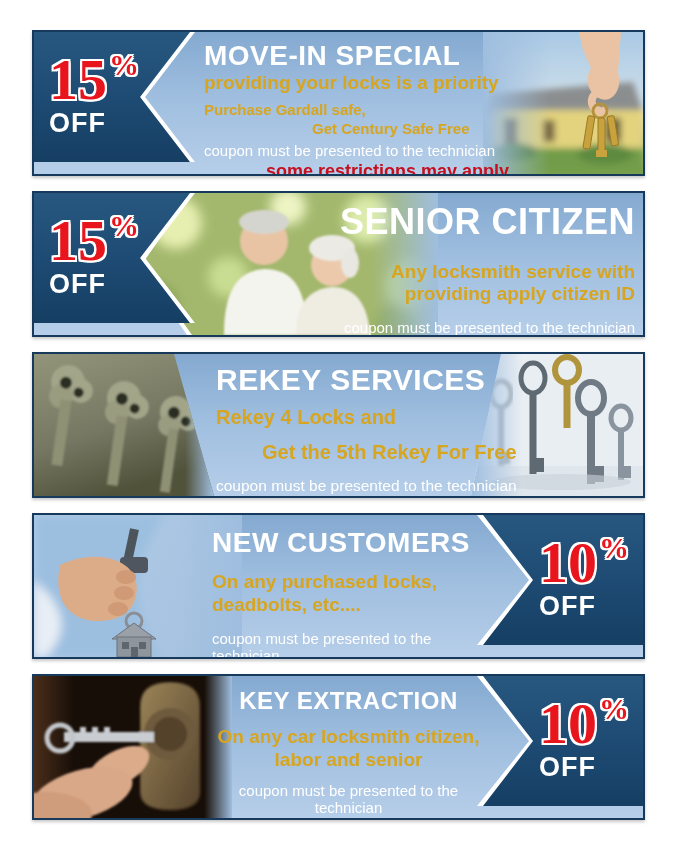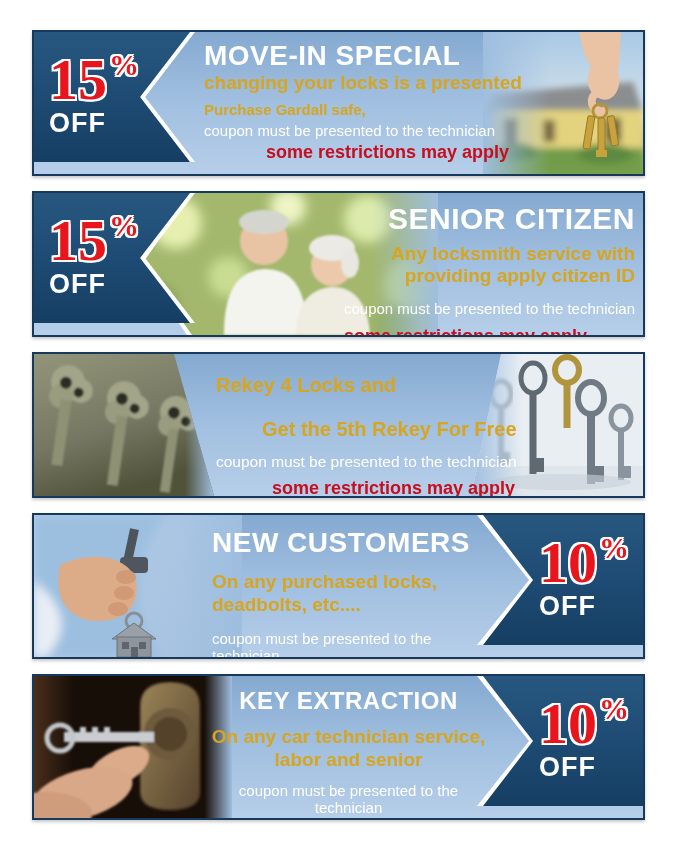--- a/index.html
+++ b/index.html
@@ -55,30 +55,30 @@
   .restriction{color:#c60e1e;font-size:18px;line-height:1.1;font-weight:bold;}
   .c1{left:170px;top:9px;width:345px;}
   .c1 .title{font-size:28px;}
   .c1 .subtitle{font-size:19px;margin-top:2px;}
   .c1 .gline{font-size:15px;}
   .c1 .g1{margin-top:6px;}
   .c1 .g2{padding-left:108px;margin-top:2px;}
   .c1 .note{font-size:15px;margin-top:4px;}
   .c1 .restriction{margin-top:3px;padding-left:62px;}
   .c2{right:8px;top:10px;width:320px;text-align:right;}
-  .c2 .title{font-size:30px;}
+  .c2 .title{font-size:36px;}
   .c2 .gline{font-size:19px;}
-  .c2 .g1{margin-top:8px;}
+  .c2 .g1{margin-top:20px;}
   .c2 .note{font-size:15px;margin-top:13px;}
   .c2 .restriction{margin-top:9px;padding-right:48px;}
   .c3{left:182px;top:10px;width:315px;}
   .c3 .title{font-size:30px;}
   .c3 .gline{font-size:20px;}
   .c3 .g1{margin-top:10px;}
-  .c3 .g2{padding-left:46px;margin-top:20px;}
+  .c3 .g2{padding-left:46px;margin-top:12px;}
   .c3 .note{font-size:15.5px;margin-top:12px;}
   .c3 .restriction{margin-top:8px;padding-left:56px;}
   .c4{left:178px;top:13px;width:275px;text-align:left;}
   .c4 .title{font-size:28px;}
   .c4 .gline{font-size:19px;}
   .c4 .g1{margin-top:14px;}
   .c4 .note{font-size:15px;margin-top:14px;}
   .c5{left:172px;top:12px;width:285px;text-align:center;}
   .c5 .title{font-size:24px;}
   .c5 .gline{font-size:19px;}
@@ -134,22 +134,23 @@
     <div class="badge badge-left">
       <div class="chev-edge"></div>
       <div class="chev-fill"></div>
       <div class="badge-text">
         <div class="pct"><span>15</span><span class="sup">%</span></div>
         <div class="off">OFF</div>
       </div>
     </div>
     <div class="content c1">
       <h2 class="title">MOVE-IN SPECIAL</h2>
-      <div class="gold subtitle">changing your locks is a presented</div>
+      <div class="gold subtitle">providing your locks is a priority</div>
       <div class="gold gline g1">Purchase Gardall safe,</div>
+      <div class="gold gline g2">Get Century Safe Free</div>
       <div class="note">coupon must be presented to the technician</div>
       <div class="restriction">some restrictions may apply</div>
     </div>
   </section>
 
   <section class="coupon">
     <div class="mid-edge"></div>
     <div class="photo ph-mid">
       <svg viewBox="0 0 302 142" preserveAspectRatio="none">
         <defs>
@@ -273,20 +274,21 @@
         <rect x="120" y="112" width="13" height="16" fill="#707a84"></rect>
         <g stroke="#8a949e" fill="none">
             <ellipse cx="150" cy="64" rx="10" ry="12" stroke-width="5"></ellipse>
             <line x1="150" y1="76" x2="150" y2="126" stroke-width="6"></line>
           </g>
         <rect x="150" y="112" width="10" height="12" fill="#8a949e"></rect>
         <ellipse cx="90" cy="128" rx="70" ry="8" fill="#c9d2da" opacity="0.6"></ellipse>
       </svg>
     </div>
     <div class="content c3">
+      <h2 class="title">REKEY SERVICES</h2>
       <div class="gold gline g1">Rekey 4 Locks and</div>
       <div class="gold gline g2">Get the 5th Rekey For Free</div>
       <div class="note">coupon must be presented to the technician</div>
       <div class="restriction">some restrictions may apply</div>
     </div>
   </section>
 
   <section class="coupon">
     <div class="photo ph-l4">
       <svg viewBox="0 0 208 142" preserveAspectRatio="none">
@@ -377,20 +379,20 @@
     <div class="badge badge-right">
       <div class="chev-edge"></div>
       <div class="chev-fill"></div>
       <div class="badge-text">
         <div class="pct"><span>10</span><span class="sup">%</span></div>
         <div class="off">OFF</div>
       </div>
     </div>
     <div class="content c5">
       <h2 class="title">KEY EXTRACTION</h2>
-      <div class="gold gline g1">On any car technician service,</div>
+      <div class="gold gline g1">On any car locksmith citizen,</div>
       <div class="gold gline g2">labor and senior</div>
       <div class="note">coupon must be presented to the technician</div>
 
     </div>
   </section>
 
 </div>
 
 </body></html>

